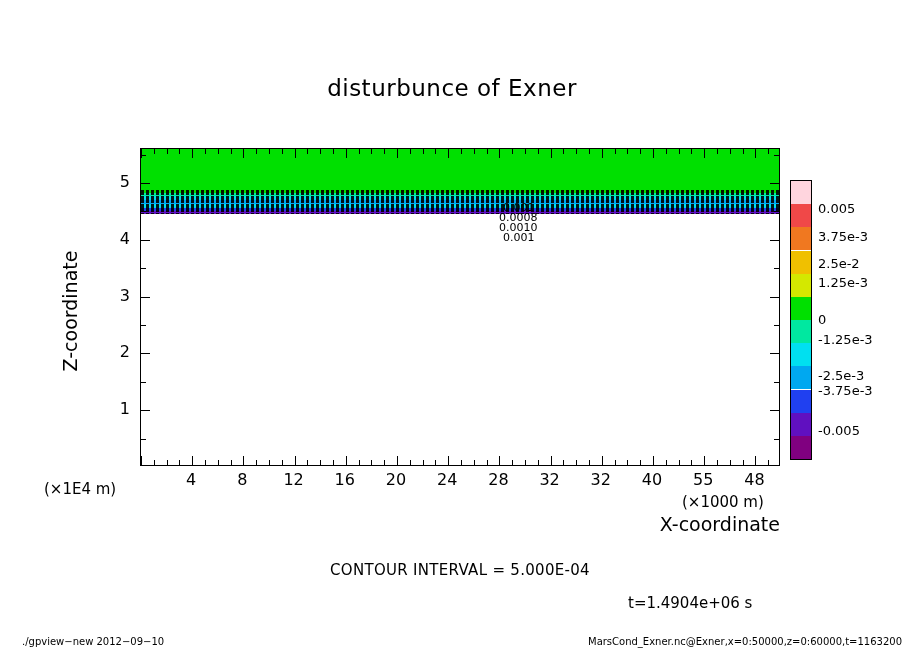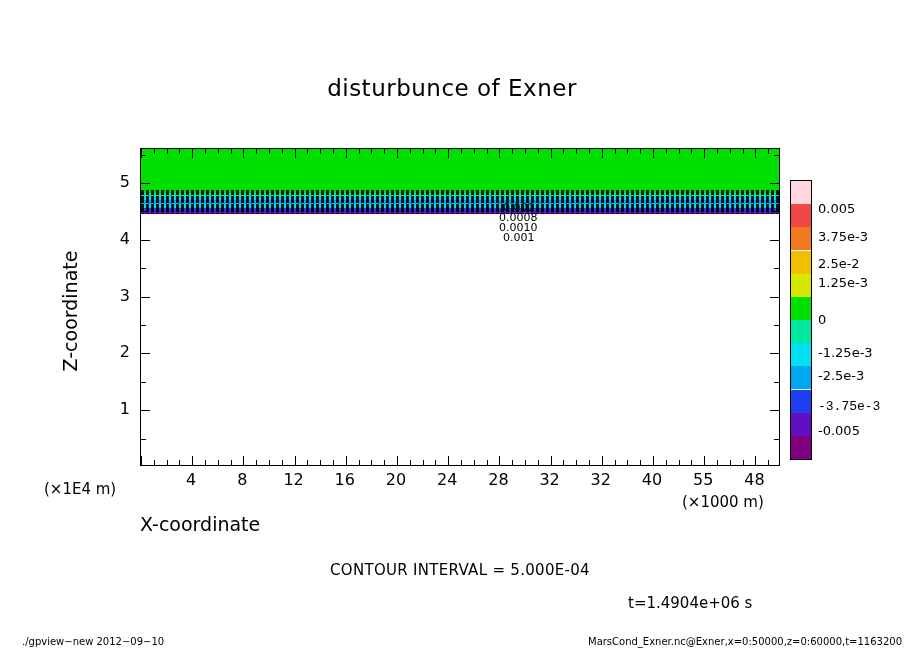--- a/index.html
+++ b/index.html
@@ -93,21 +93,21 @@
     left: -40px; top: 300px;
     width: 220px;
     text-align: center;
     font-size: 19px;
     transform: rotate(-90deg);
     transform-origin: center center;
   }
   #xlabel-title {
     left: 140px; top: 513px;
     width: 640px;
-    text-align: left;
+    text-align: right;
     font-size: 19px;
   }
   #xunit-left {
     left: 44px; top: 480px;
     font-size: 15px;
   }
   #xunit-right {
     left: 682px; top: 493px;
     font-size: 15px;
   }
@@ -369,20 +369,20 @@
     <div class="cb-cell" style="top: 208.5px; height: 23.1667px; background: rgb(32, 64, 240);"></div>
     <div class="cb-cell" style="top: 231.667px; height: 23.1667px; background: rgb(96, 16, 192);"></div>
     <div class="cb-cell" style="top: 254.833px; height: 23.1667px; background: rgb(128, 0, 128);"></div>
   </div>
 <div id="cb-labels">
     <div class="cb-tick-label abs" style="top: 208.8px;">0.005</div>
     <div class="cb-tick-label abs" style="top: 236.6px;">3.75e-3</div>
     <div class="cb-tick-label abs" style="top: 264.4px;">2.5e-2</div>
     <div class="cb-tick-label abs" style="top: 283px;">1.25e-3</div>
     <div class="cb-tick-label abs" style="top: 320px;">0</div>
-    <div class="cb-tick-label abs" style="top: 353px;">-1.25e-3</div>
+    <div class="cb-tick-label abs" style="top: 340px;">-1.25e-3</div>
     <div class="cb-tick-label abs" style="top: 375.6px;">-2.5e-3</div>
-    <div class="cb-tick-label abs" style="top: 407px; font-family: Liberation Mono, monospace;">-3.75e-3</div>
+    <div class="cb-tick-label abs" style="top: 391px;">-3.75e-3</div>
     <div class="cb-tick-label abs" style="top: 431.2px;">-0.005</div>
   </div>
 
 <div class="abs" id="footer-left">./gpview−new   2012−09−10</div>
 <div class="abs" id="footer-right">MarsCond_Exner.nc@Exner,x=0:50000,z=0:60000,t=1163200</div>
 
 </body></html>

